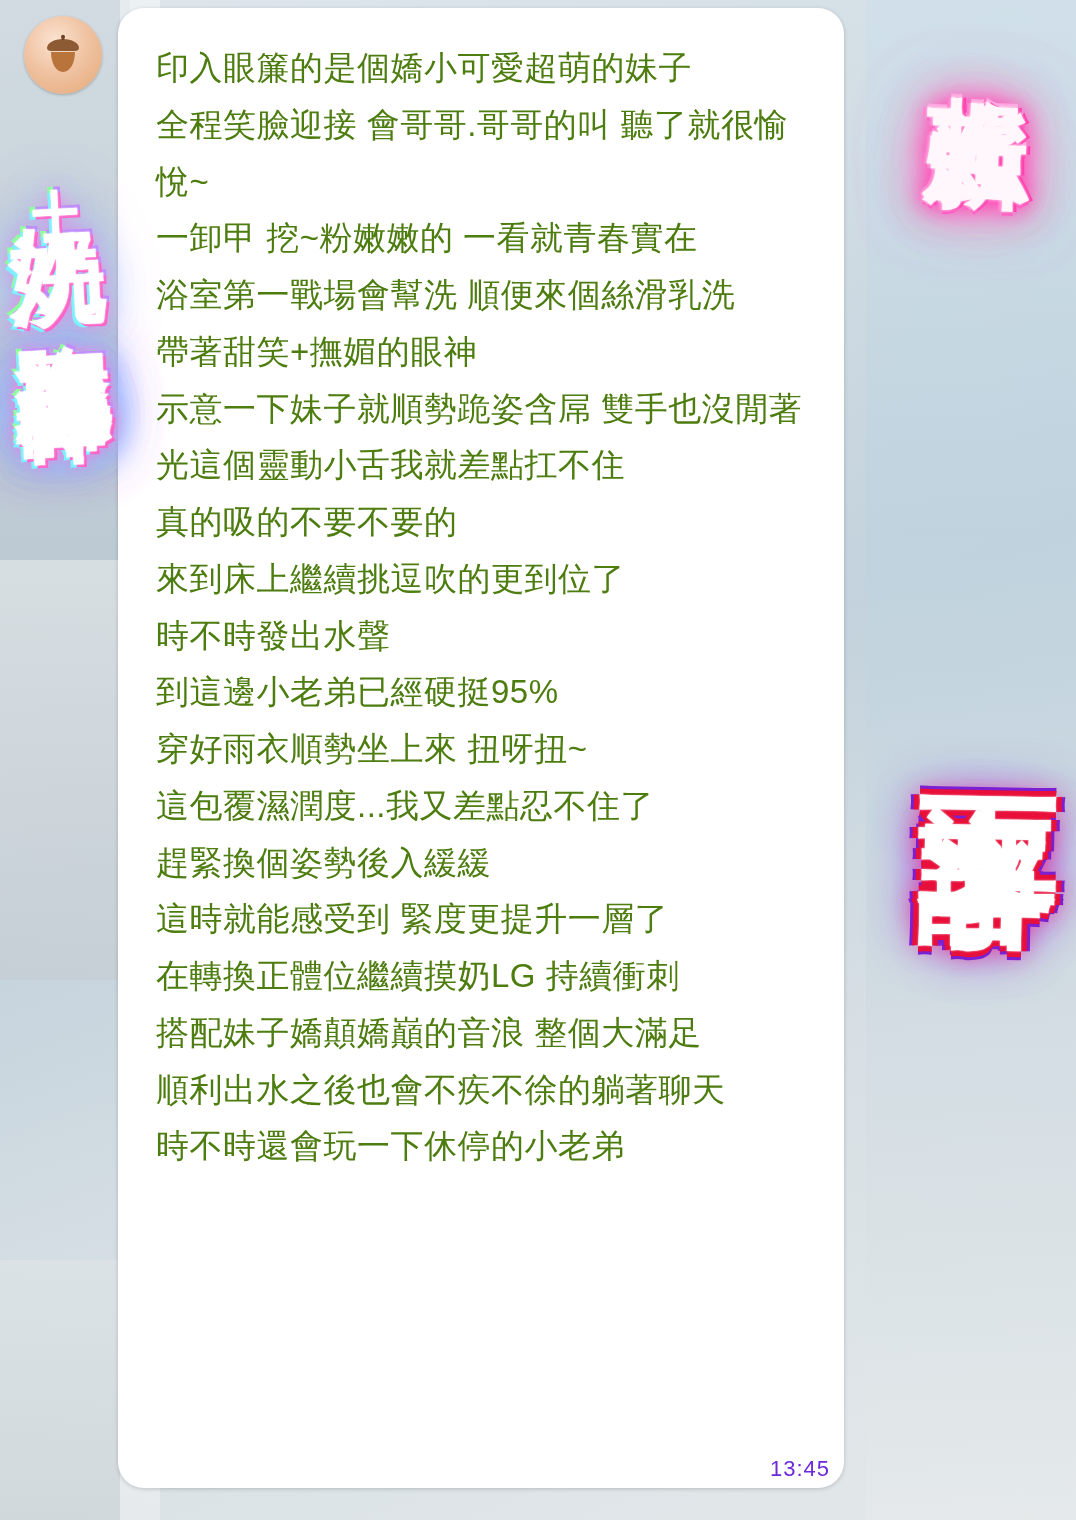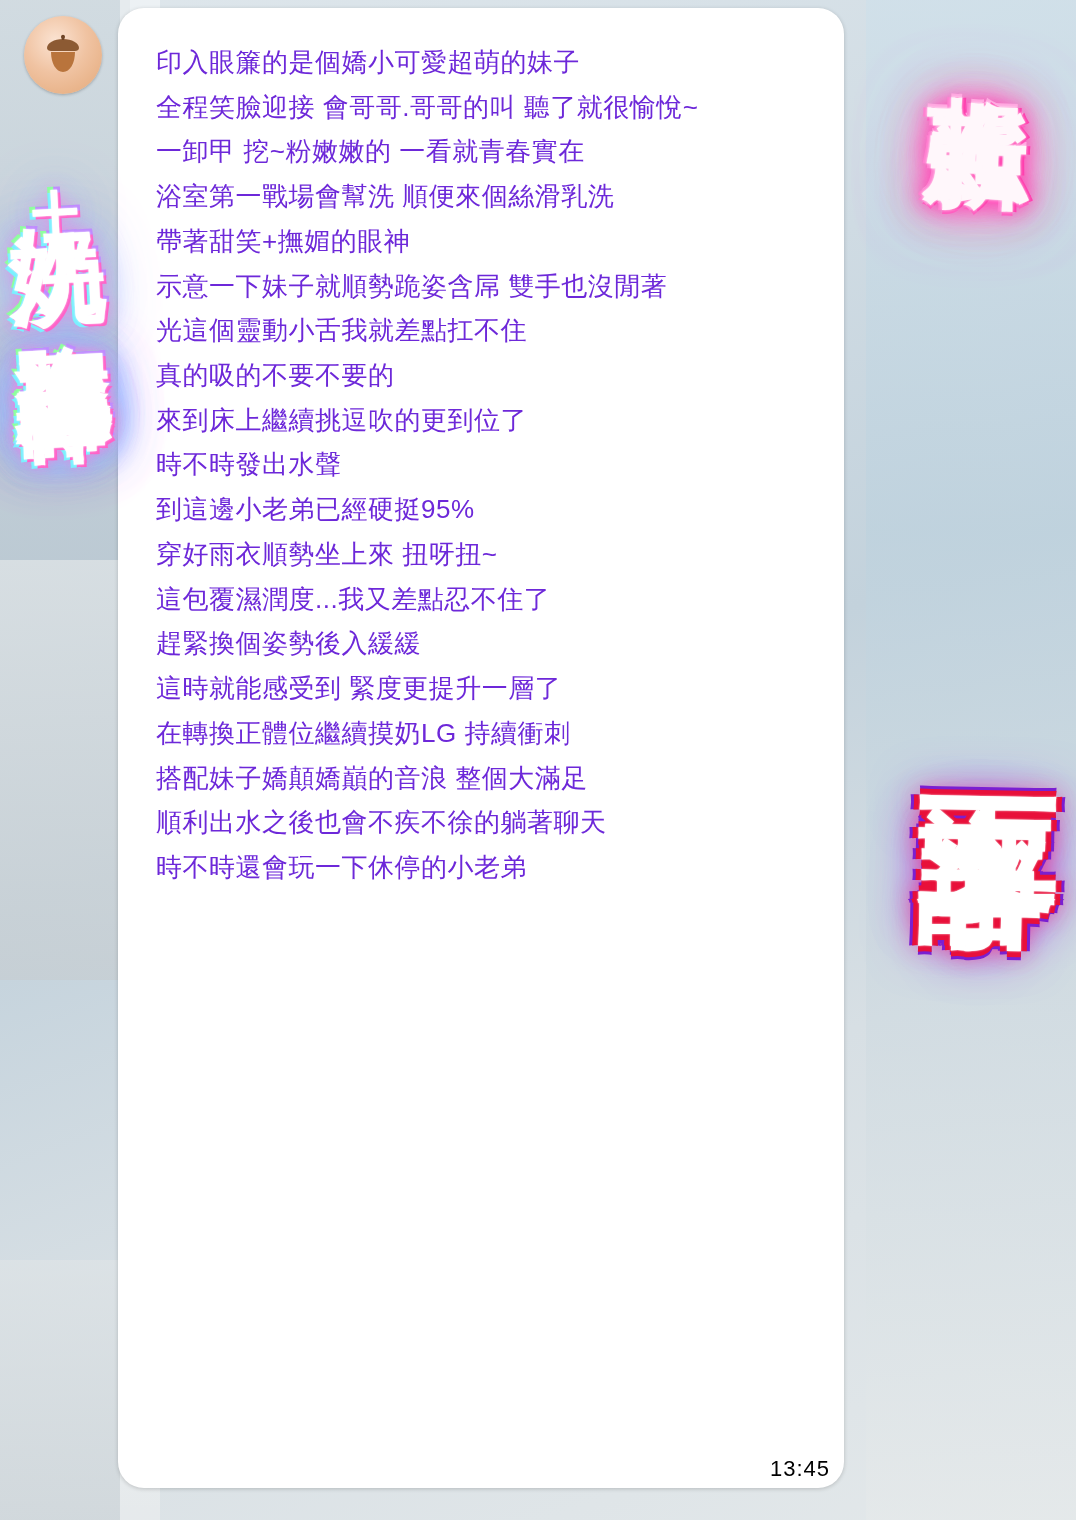--- a/index.html
+++ b/index.html
@@ -84,33 +84,33 @@
     width: 726px;
     min-height: 1480px;
     background: #ffffff;
     border-radius: 26px;
     box-shadow: 0 1px 4px rgba(0,0,0,.18);
     padding: 32px 30px 26px 38px;
     box-sizing: border-box;
   }
   .bubble-text {
     font-family: "Liberation Sans", "DejaVu Sans", sans-serif;
-    font-size: 26px;
+    font-size: 33px;
     line-height: 1.72;
-    color: #6d28d9;
+    color: #4d7c0f;
     white-space: pre-wrap;
     word-break: break-word;
     letter-spacing: .5px;
   }
   .timestamp {
     position: absolute;
     right: 14px;
     bottom: 6px;
     font-size: 22px;
-    color: #000000;
+    color: #6d28d9;
     letter-spacing: 1px;
   }
 
   
   .sticker {
     position: absolute;
     writing-mode: vertical-rl;
     text-orientation: upright;
     font-family: "Liberation Serif", "DejaVu Serif", serif;
     font-weight: bold;

